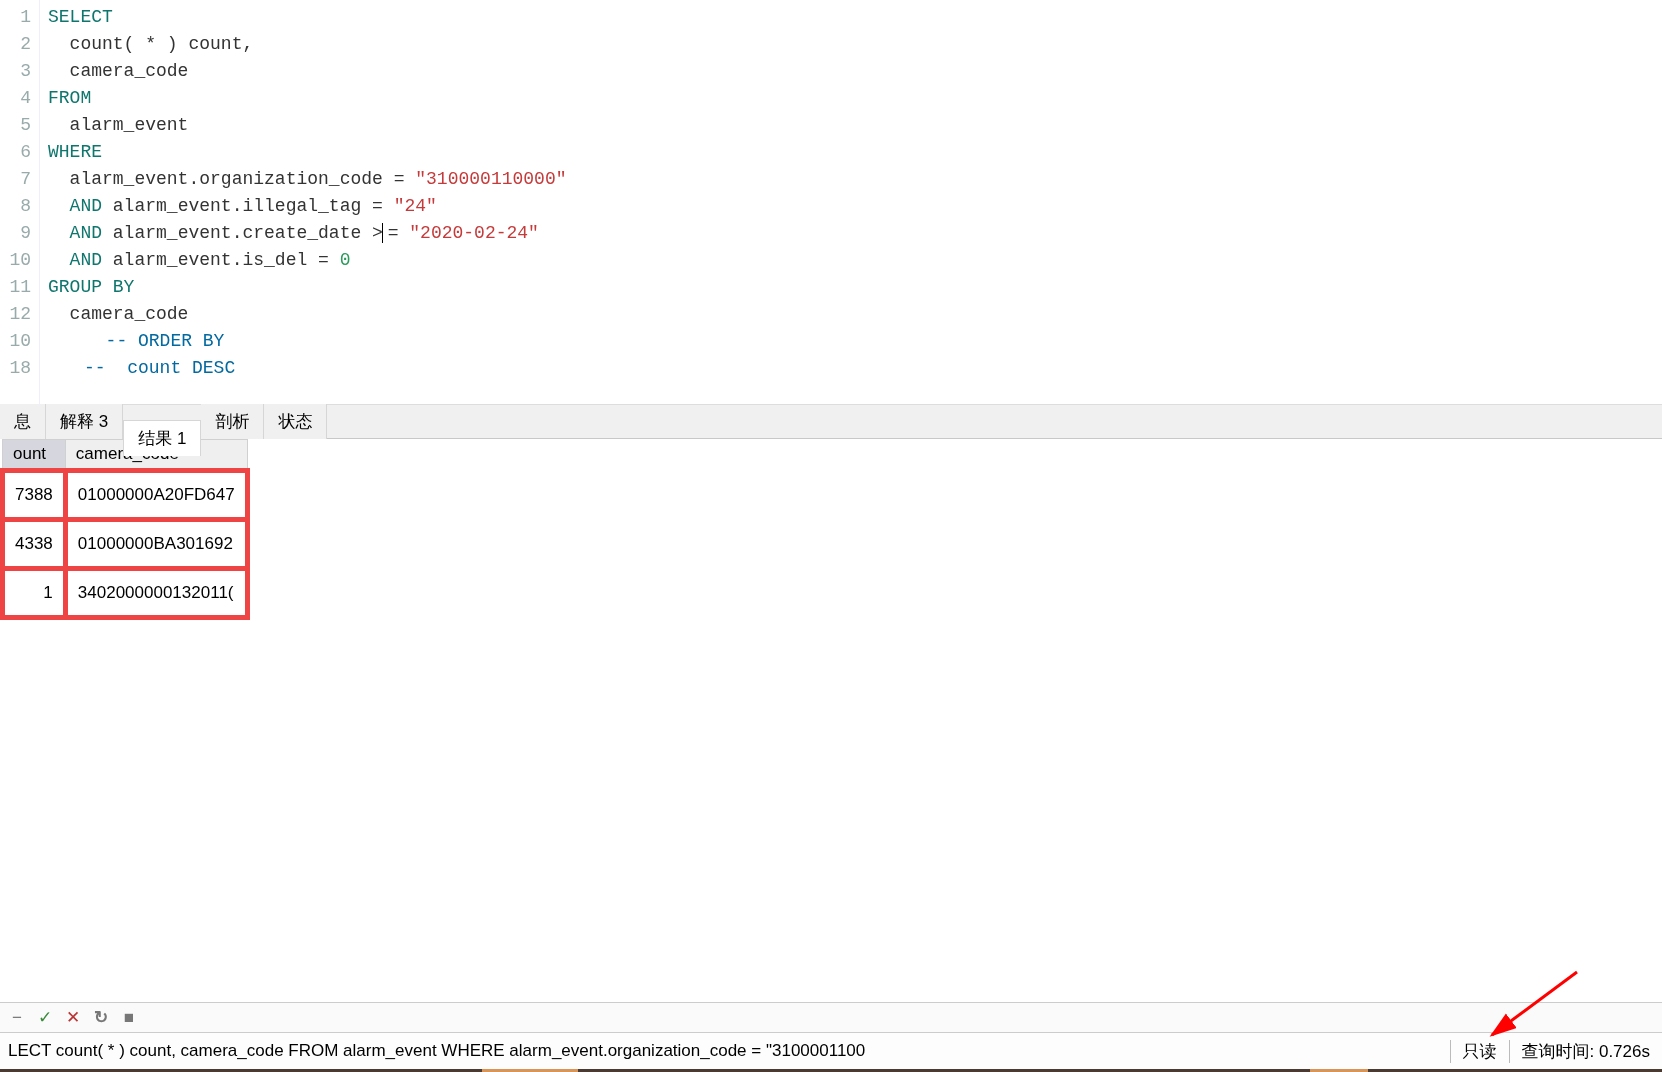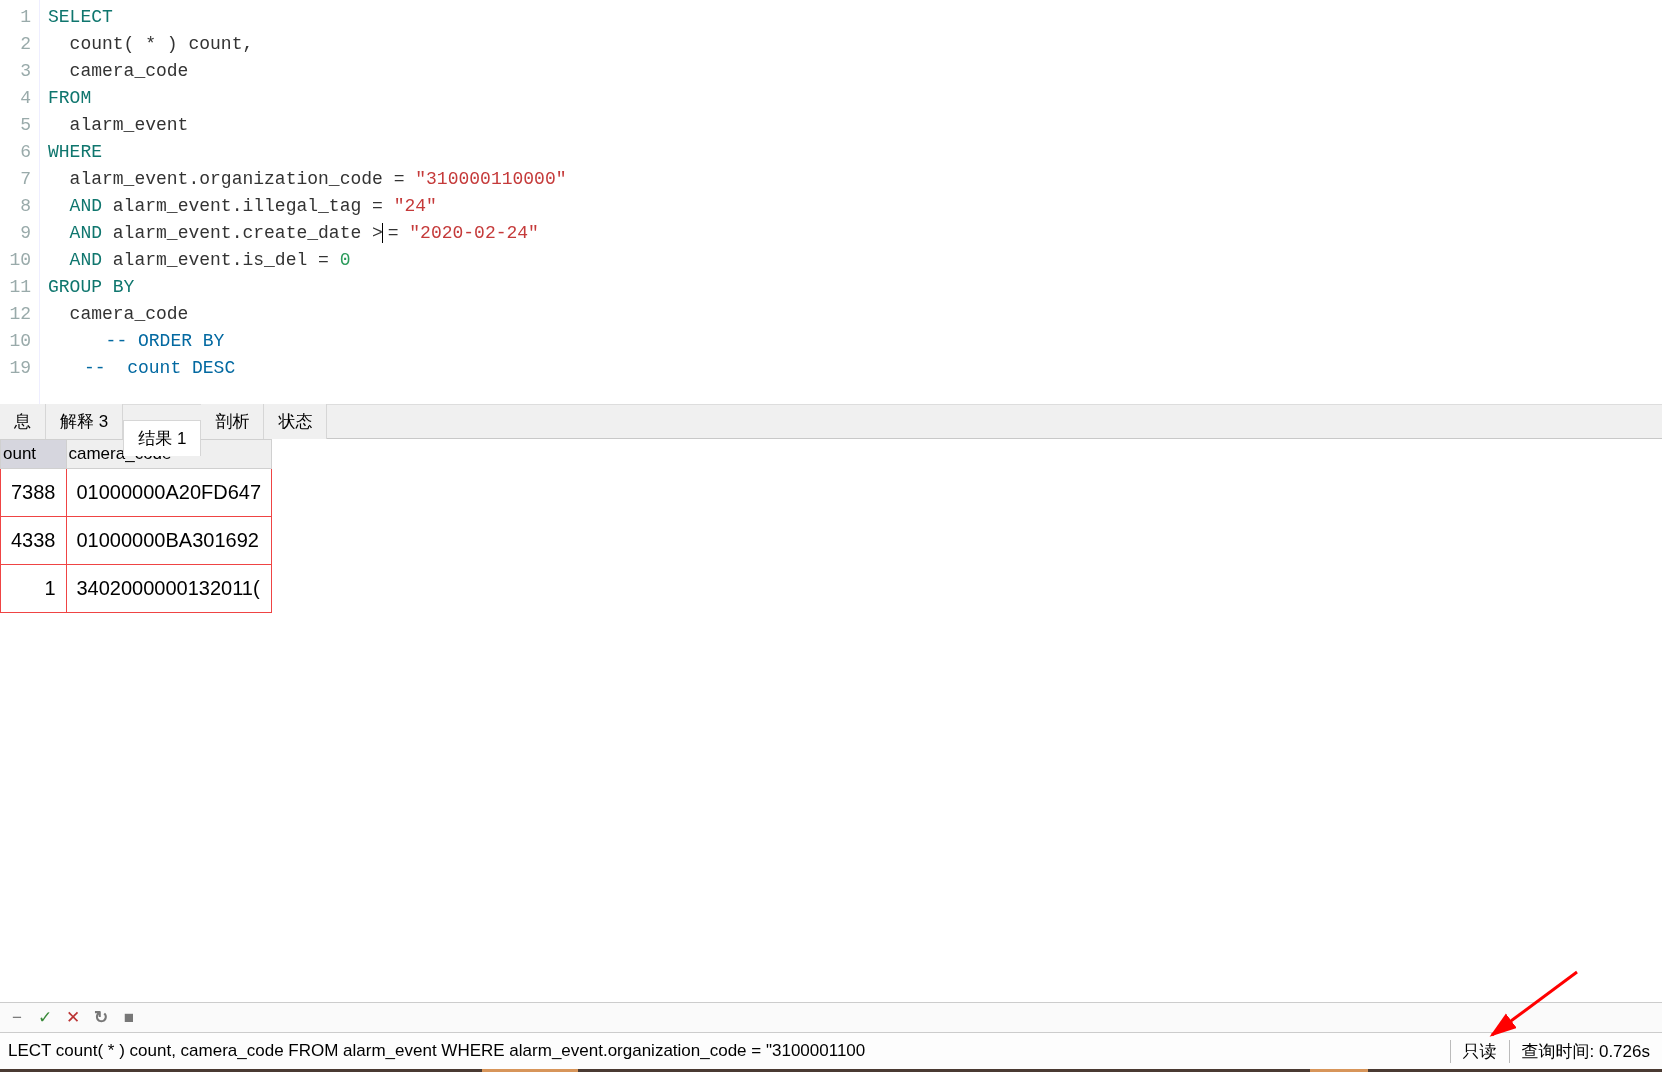--- a/index.html
+++ b/index.html
@@ -17,23 +17,23 @@
 .cursor-caret { border-left: 1px solid #000; margin-left: -1px; }
 
 
 .tabs { display: flex; align-items: center; background: #f0f0f0; border-bottom: 1px solid #c8c8c8; height: 34px; }
 .tab { padding: 6px 14px; border-right: 1px solid #d6d6d6; font-size: 17px; cursor: pointer; background: #f0f0f0; }
 .tab.active { background: #fff; border-top: 1px solid #d6d6d6; border-left: 1px solid #d6d6d6; border-right: 1px solid #d6d6d6; position: relative; top: 16px; }
 
 
 .grid { flex: 1; overflow: auto; background: #fff; }
 .grid table { border-collapse: collapse; }
-.grid th { background: #efefef; border: 1px solid #d0d0d0; padding: 4px 2px; font-weight: normal; text-align: left; font-size: 17px; white-space: nowrap; }
+.grid th { background: #efefef; border: 1px solid #d0d0d0; padding: 4px 10px; font-weight: normal; text-align: left; font-size: 17px; white-space: nowrap; }
 .grid th.sel { background: #d6d6de; }
-.grid td { border: 1px solid #ef4444; padding: 12px 10px; font-size: 20px; white-space: nowrap; }
+.grid td { border: 5px solid #ef4444; padding: 12px 10px; font-size: 17px; white-space: nowrap; }
 .grid td.r { text-align: right; }
 
 
 .actions { display: flex; align-items: center; gap: 10px; padding: 4px 8px; border-top: 1px solid #ccc; background: #fafafa; height: 30px; }
 .actions .ico { width: 18px; height: 18px; display: inline-flex; align-items: center; justify-content: center; color: #777; cursor: pointer; }
 
 
 .status { position: relative; display: flex; align-items: center; border-top: 1px solid #ccc; background: #fdfdfd; height: 37px; font-size: 17px; }
 .status .sql { flex: 1; padding: 0 8px; white-space: nowrap; overflow: hidden; color: #000; }
 .status .cell { border-left: 1px solid #bbb; padding: 0 12px; white-space: nowrap; text-align: center; }
@@ -63,21 +63,21 @@
         <div>4</div>
         <div>5</div>
         <div>6</div>
         <div>7</div>
         <div>8</div>
         <div>9</div>
         <div>10</div>
         <div>11</div>
         <div>12</div>
         <div>10</div>
-        <div>19</div>
+        <div>18</div>
       </div>
     <div class="code" id="code"><div><span class="kw">SELECT</span></div><div><span>  count( * ) count,</span></div><div><span>  camera_code </span></div><div><span class="kw">FROM</span></div><div><span>  alarm_event </span></div><div><span class="kw">WHERE</span></div><div><span>  alarm_event.organization_code = </span><span class="str">"310000110000"</span><span> </span></div><div><span>  </span><span class="kw">AND</span><span> alarm_event.illegal_tag = </span><span class="str">"24"</span><span> </span></div><div><span>  </span><span class="kw">AND</span><span> alarm_event.create_date &gt;</span><span class="cursor-caret" style="margin-right: -6px;">&nbsp;</span><span>= </span><span class="str">"2020-02-24"</span><span> </span></div><div><span>  </span><span class="kw">AND</span><span> alarm_event.is_del = </span><span class="num">0</span><span> </span></div><div><span class="kw">GROUP BY</span></div><div><span>  camera_code </span></div><div><span class="cmt">  -- ORDER BY</span></div><div><span class="cmt">--  count DESC</span></div></div>
   </div>
 
   <div class="tabs" id="tabs">
       <div class="tab">息</div>
       <div class="tab">解释 3</div>
       <div class="tab active">结果 1</div>
       <div class="tab">剖析</div>
       <div class="tab">状态</div>

